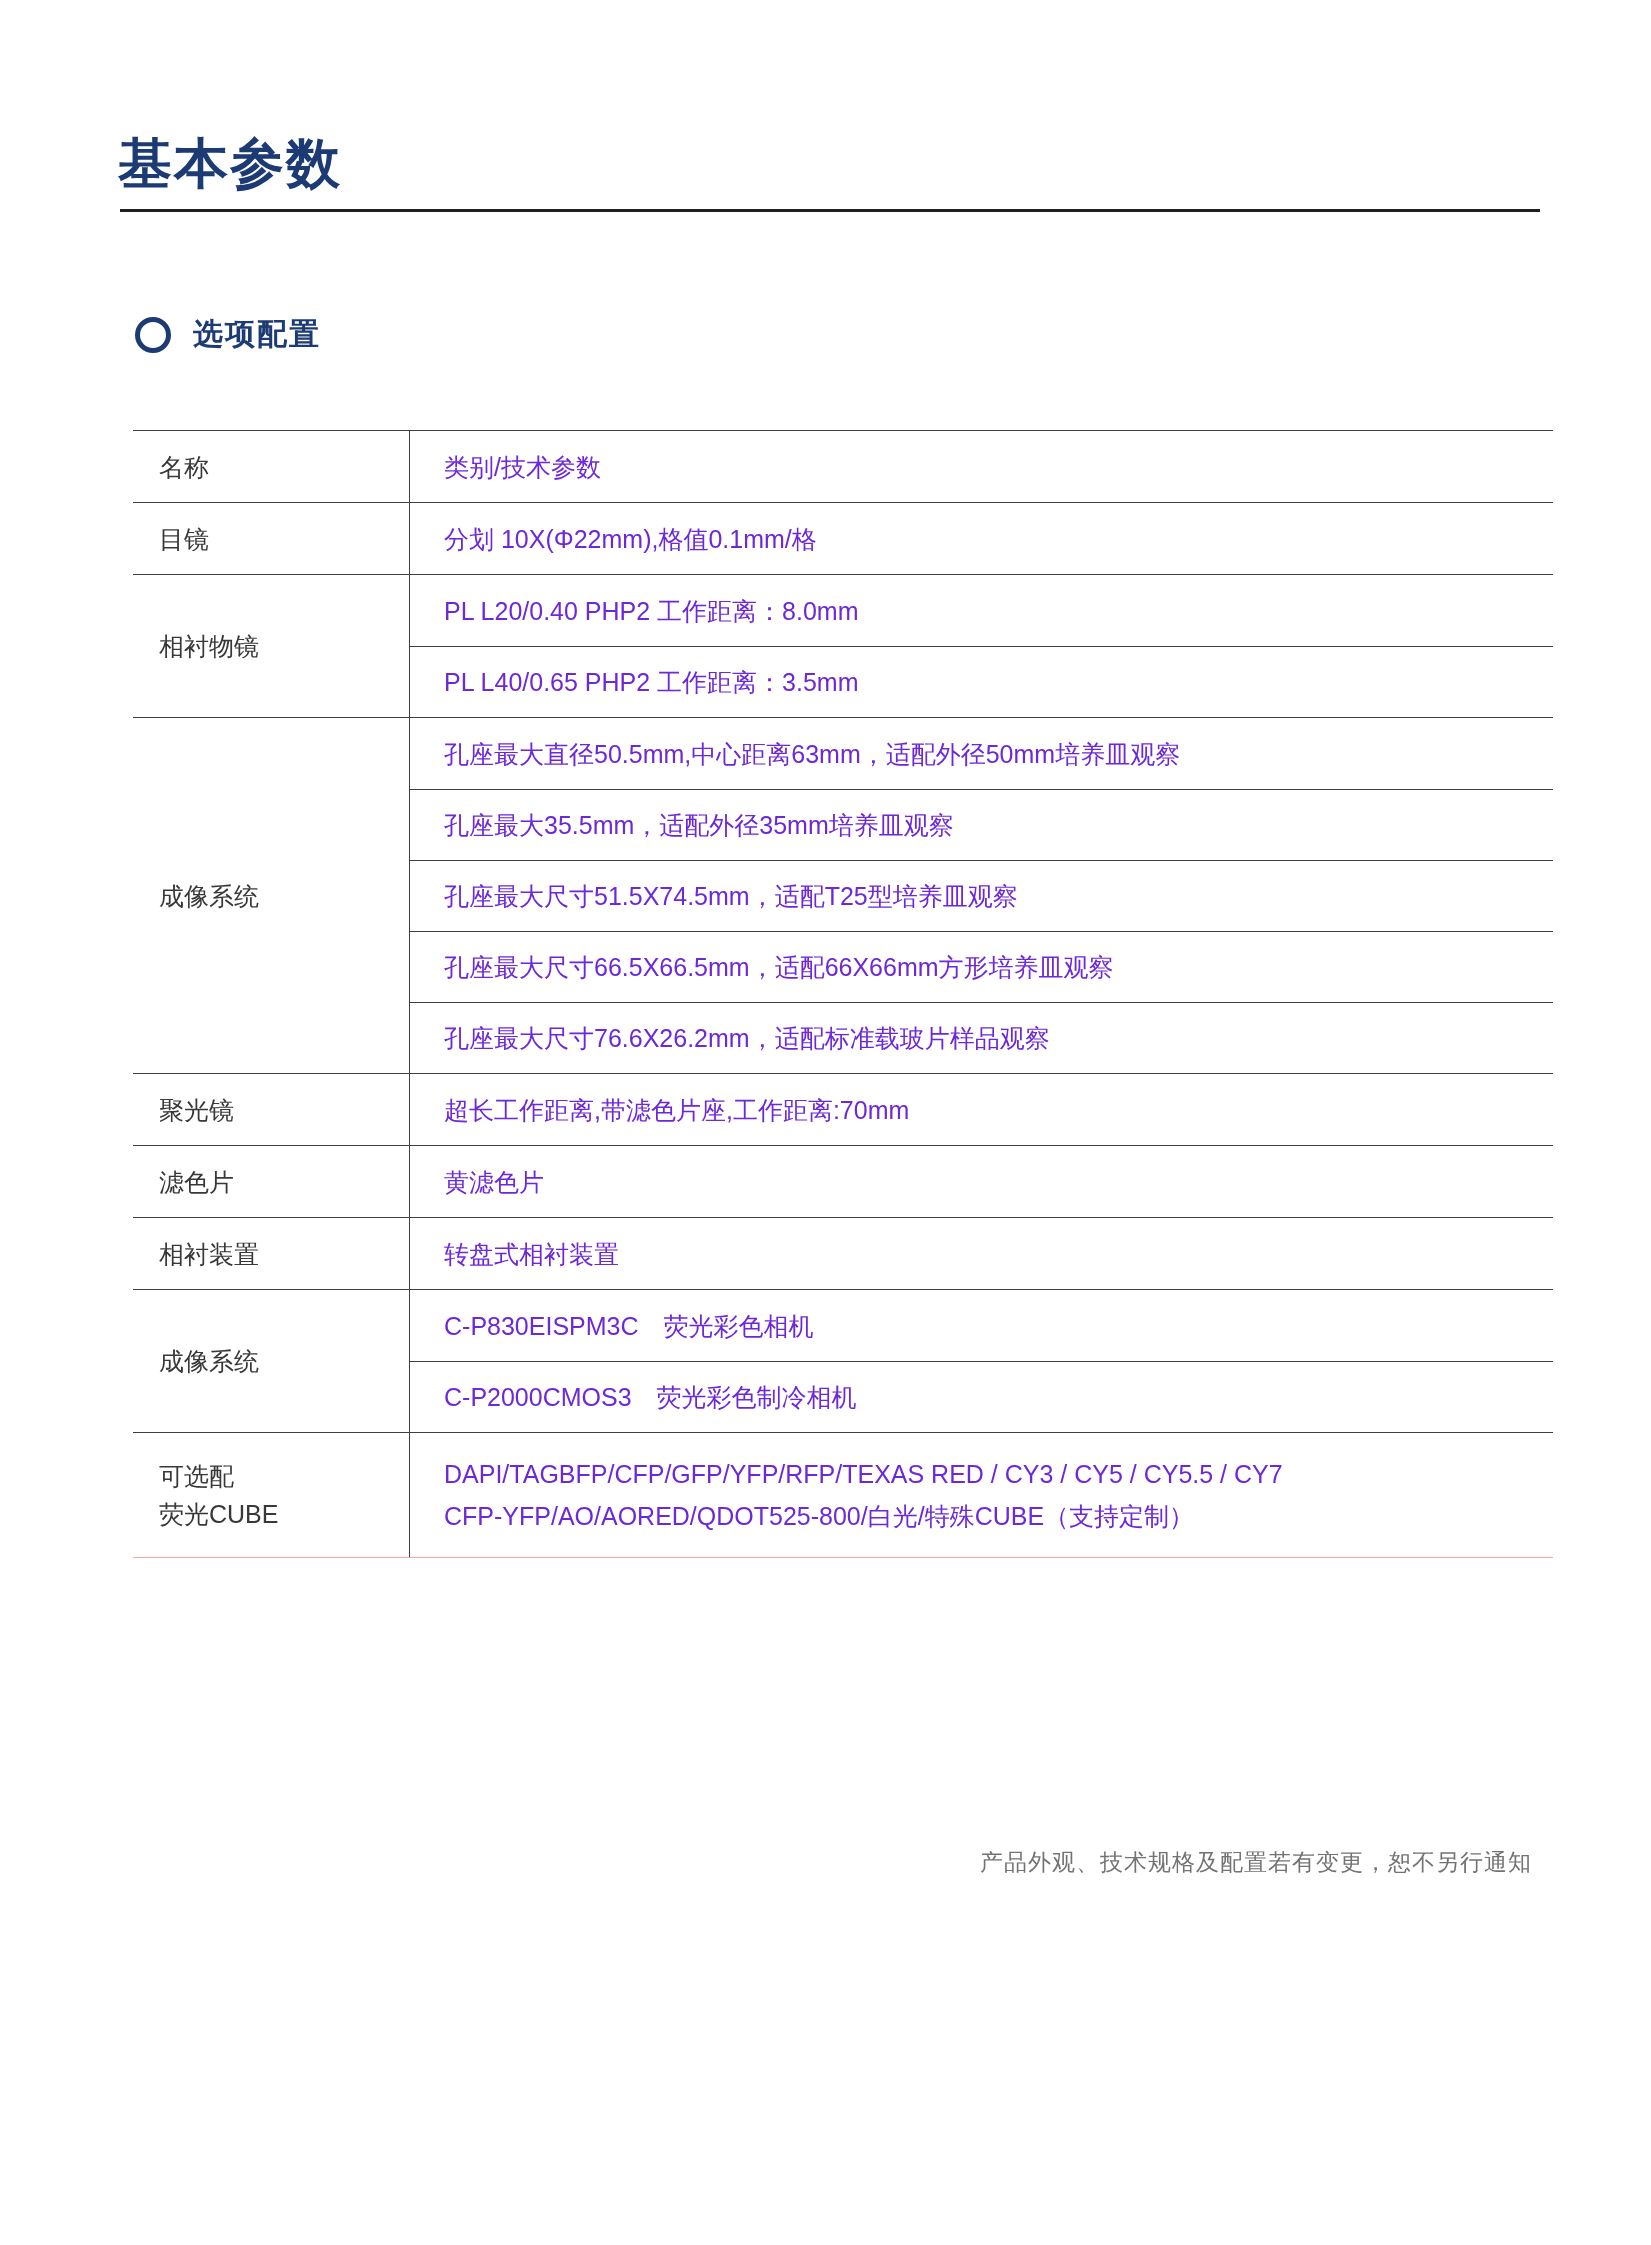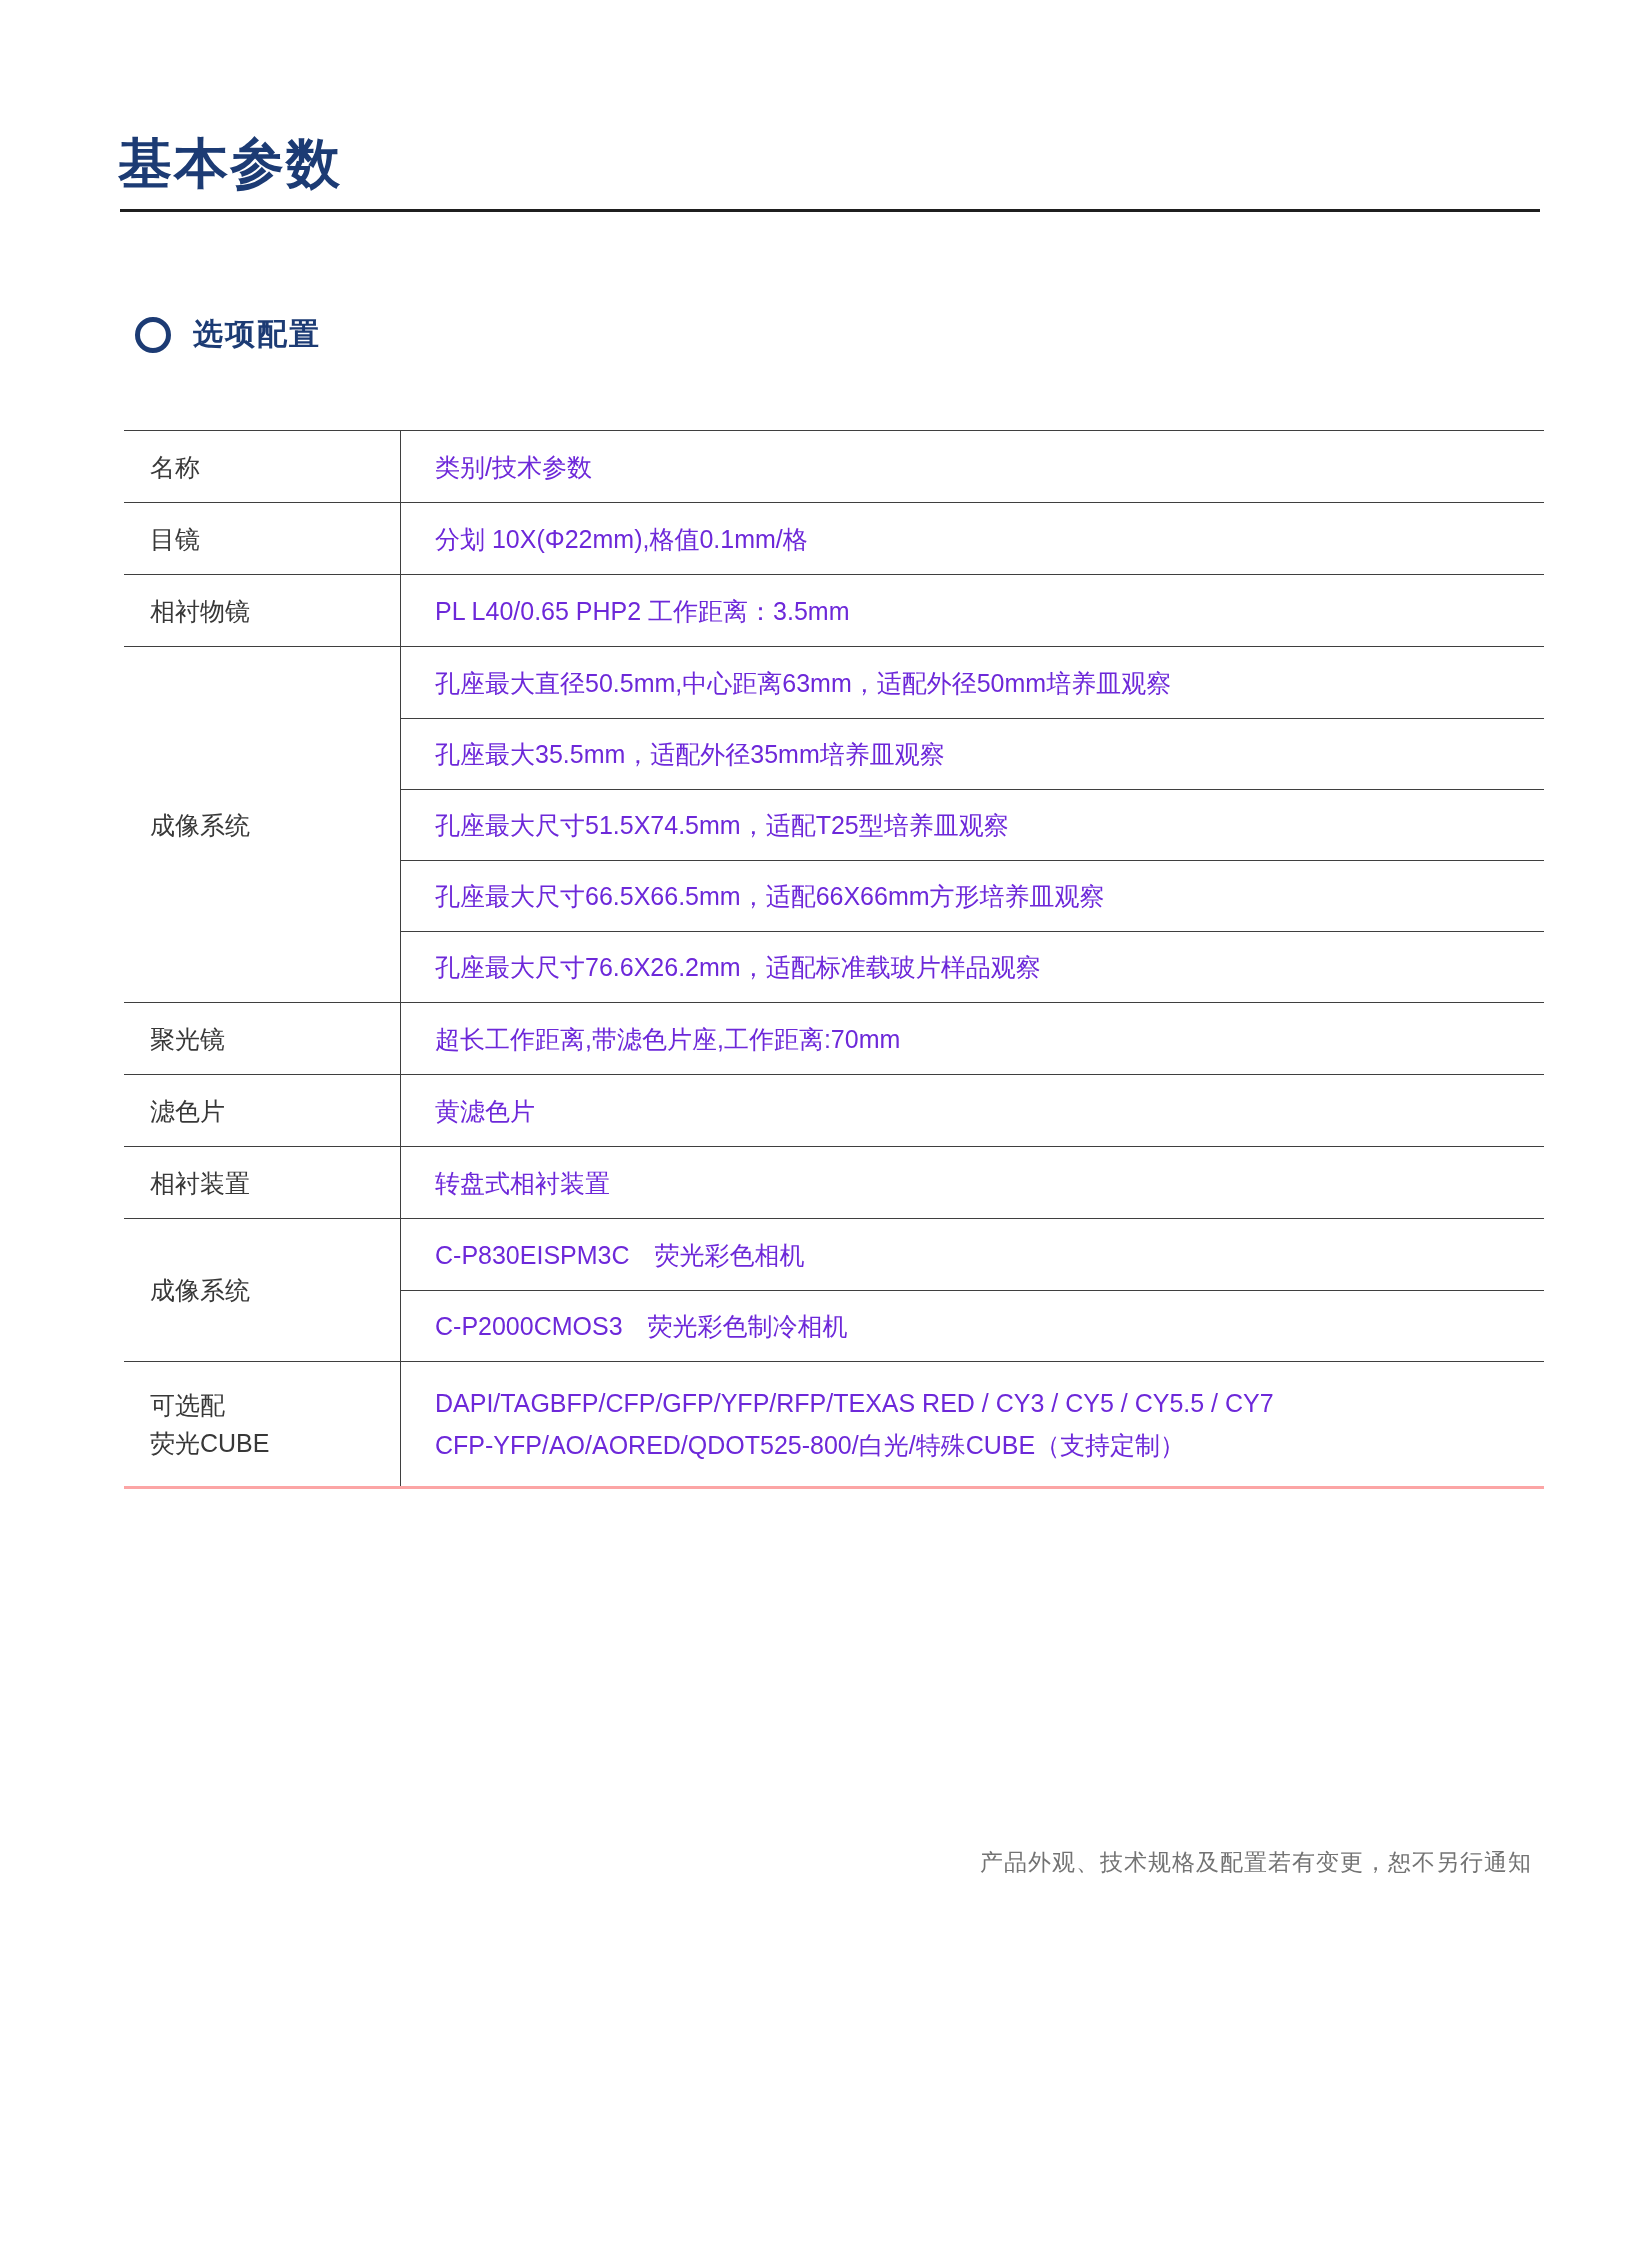--- a/index.html
+++ b/index.html
@@ -49,25 +49,25 @@
   }
   .section-title {
     margin-left: 22px;
     font-size: 30px;
     font-weight: bold;
     color: #1c3b74;
     letter-spacing: 2px;
   }
   .spec-table {
     position: absolute;
-    left: 124px;
+    left: 133px;
     top: 430px;
     width: 1420px;
     border-top: 1px solid #3f3f3f;
-    border-bottom: 3px solid #fca5a5;
+    border-bottom: 1px solid #fca5a5;
     color: #3a3a3a;
   }
   .group {
     display: flex;
     align-items: stretch;
   }
   .group + .group {
     border-top: 1px solid #3f3f3f;
   }
   .group-label {
@@ -144,20 +144,21 @@
     <div class="group">
       <div class="group-label">目镜</div>
       <div class="group-values">
         <div class="value-item">分划 10X(Φ22mm),格值0.1mm/格</div>
       </div>
     </div>
 
     <div class="group">
       <div class="group-label">相衬物镜</div>
       <div class="group-values">
+        <div class="value-item">PL L20/0.40 PHP2 工作距离：8.0mm</div>
         <div class="value-item">PL L40/0.65 PHP2 工作距离：3.5mm</div>
       </div>
     </div>
 
     <div class="group">
       <div class="group-label">成像系统</div>
       <div class="group-values">
         <div class="value-item">孔座最大直径50.5mm,中心距离63mm，适配外径50mm培养皿观察</div>
         <div class="value-item">孔座最大35.5mm，适配外径35mm培养皿观察</div>
         <div class="value-item">孔座最大尺寸51.5X74.5mm，适配T25型培养皿观察</div>

